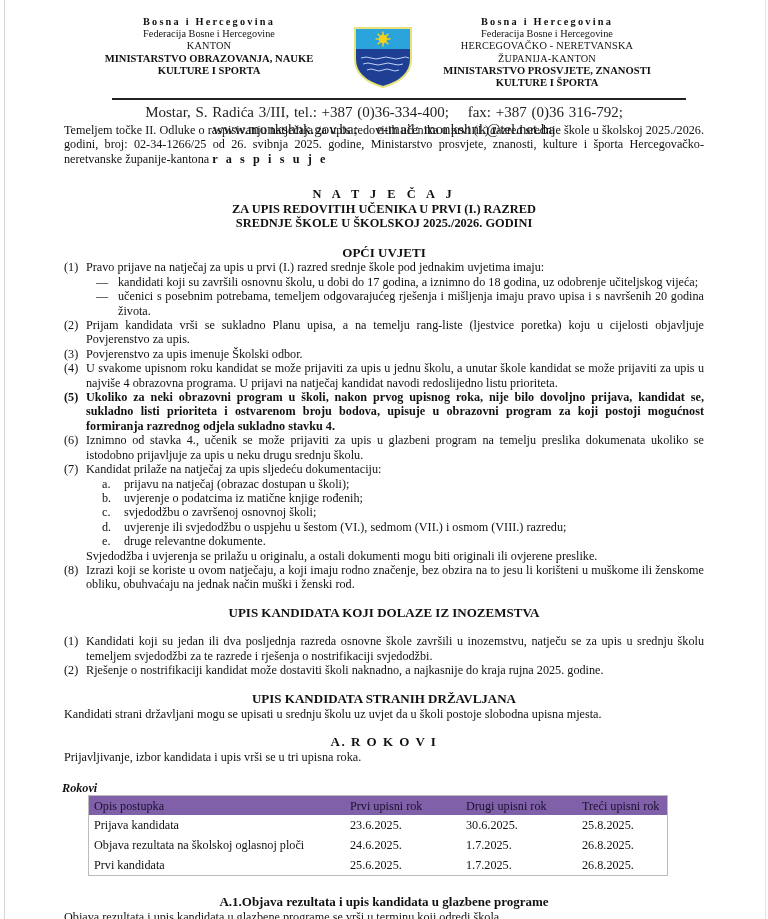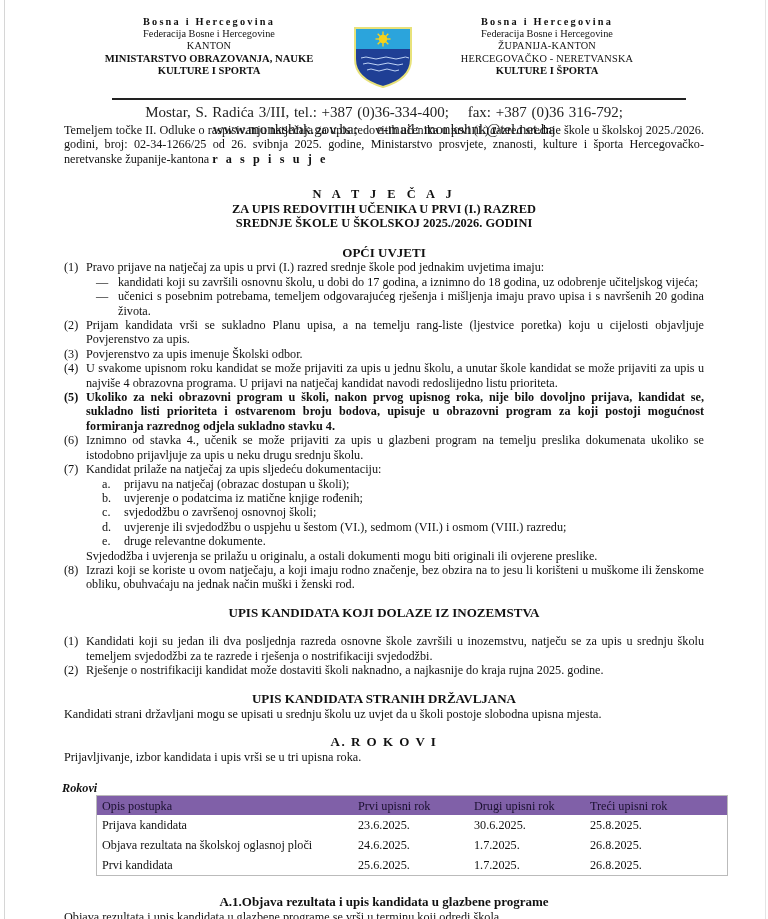--- a/index.html
+++ b/index.html
@@ -31,21 +31,21 @@
   .h2 { text-align:center; font-weight:bold; font-size:13px; }
   .item { position:relative; padding-left:22px; text-align:justify; }
   .item .num { position:absolute; left:0; top:0; }
   .item.bold { font-weight:bold; }
   .dash { position:relative; padding-left:54px; text-align:justify; }
   .dash .d { position:absolute; left:32px; }
   .letter { position:relative; padding-left:60px; }
   .letter .l { position:absolute; left:38px; }
   .note { padding-left:22px; }
 
-  table.rokovi { border-collapse:collapse; margin-left:32px; width:632px; border:1px solid #bbb;
+  table.rokovi { border-collapse:collapse; margin-left:24px; width:580px; border:1px solid #bbb;
                  font-family:"Liberation Serif", serif; font-size:12.2px; }
   table.rokovi th { background:#8060a8; color:#1a1030; font-weight:normal; text-align:left; padding:1px 5px; height:17px; }
   table.rokovi td { padding:2px 5px; height:16px; text-align:left; }
   .c1 { width:246px; } .c2 { width:106px; } .c3 { width:106px; }
   .rokovi-label { font-weight:bold; font-style:italic; margin-left:-2px; }
 </style>
 </head>
 <body>
 
 <div class="edge-left"></div>
@@ -77,22 +77,23 @@
       <g fill="none" stroke="#cfe2ff" stroke-width="0.9">
         <path d="M10 33 q5 -2 10 0 t10 0 t10 0 t10 0 t8 0"></path>
         <path d="M12 39 q5 -2 10 0 t10 0 t10 0 t10 0"></path>
         <path d="M16 45 q4 -2 8 0 t8 0 t8 0 t8 0"></path>
       </g>
     </svg>
 
     <div class="hdr-col right">
       <div class="spaced">Bosna i Hercegovina</div>
       <div>Federacija Bosne i Hercegovine</div>
+      <div class="caps">HERCEGOVAČKO - NERETVANSKA</div>
       <div class="caps">ŽUPANIJA-KANTON</div>
-      <div class="caps">HERCEGOVAČKO - NERETVANSKA</div>
+      <div class="bold">MINISTARSTVO PROSVJETE, ZNANOSTI</div>
       <div class="bold">KULTURE I ŠPORTA</div>
     </div>
   </div>
   <div class="rule"></div>
   <div class="contact">
     <span>Mostar, S. Radića 3/III, tel.: +387 (0)36-334-400;</span>
     <span>fax: +387 (0)36 316-792;</span>
     <span>www.monkshnk.gov.ba;</span>
     <span>e-mail: monkshnk@tel.net.ba</span>
   </div>

